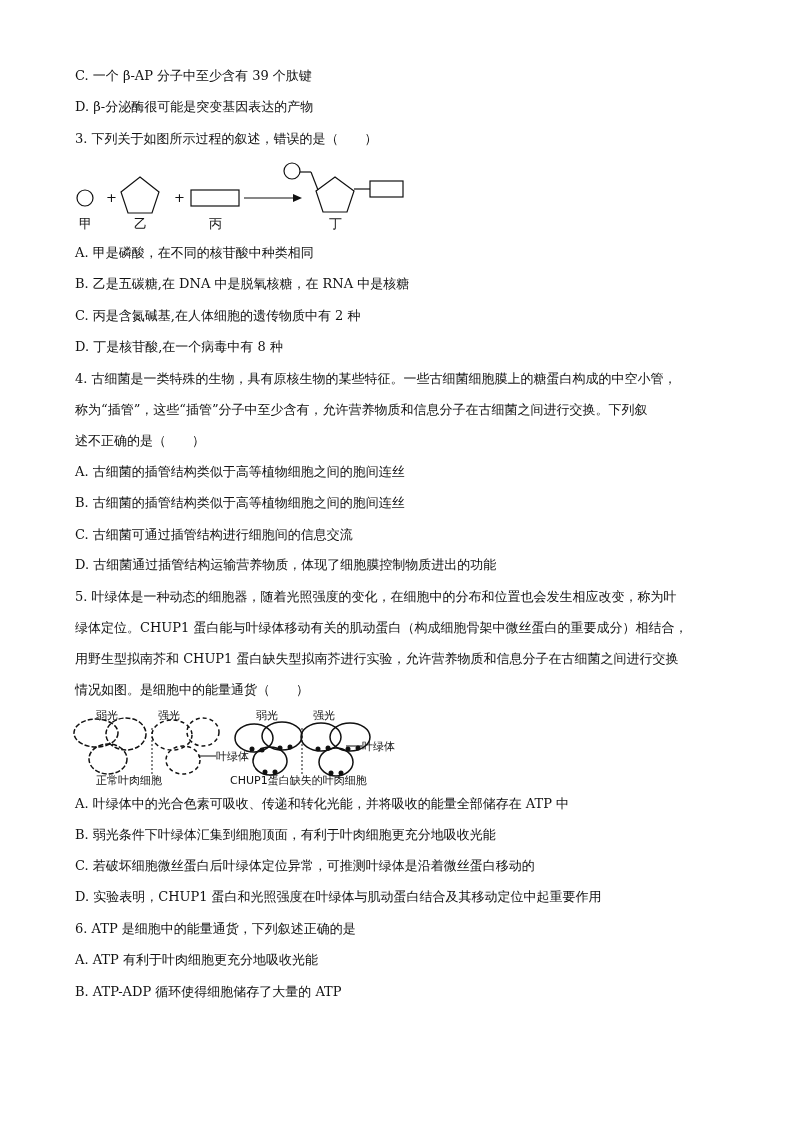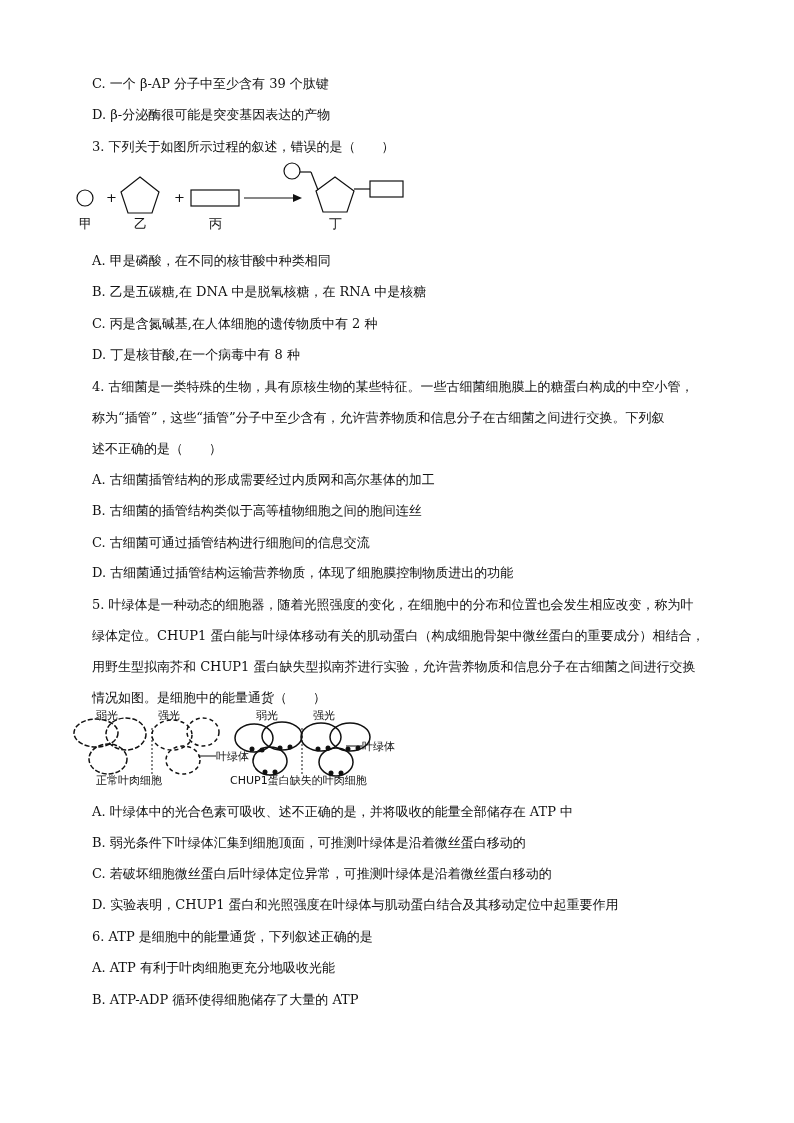--- a/index.html
+++ b/index.html
@@ -1,18 +1,18 @@
 <!DOCTYPE html>
 <html><head>
   <meta charset="utf-8">
   <style>
     html, body { margin: 0; padding: 0; background: #ffffff; }
     body { width: 794px; height: 1123px; position: relative; overflow: hidden;
       font-family: "DejaVu Serif", "Liberation Serif", serif; color: #111; }
-    .line { position: absolute; left: 92px; font-size: 13px; line-height: 16px; white-space: nowrap; margin-top: 8px; }
+    .line { position: absolute; left: 75px; font-size: 13px; line-height: 16px; white-space: nowrap; }
     .fig { position: absolute; }
     svg text { font-family: "DejaVu Sans", "Liberation Sans", sans-serif; fill: #111; }
   </style>
 </head>
 <body>
 
 <div class="line" style="top:68px">C. 一个 β-AP 分子中至少含有 39 个肽键</div>
 <div class="line" style="top:99px">D. β-分泌酶很可能是突变基因表达的产物</div>
 
 <div class="line" style="top:131px">3. 下列关于如图所示过程的叙述，错误的是（　　）</div>
@@ -48,21 +48,21 @@
 </svg>
 
 <div class="line" style="top:245px">A. 甲是磷酸，在不同的核苷酸中种类相同</div>
 <div class="line" style="top:276px">B. 乙是五碳糖,在 DNA 中是脱氧核糖，在 RNA 中是核糖</div>
 <div class="line" style="top:308px">C. 丙是含氮碱基,在人体细胞的遗传物质中有 2 种</div>
 <div class="line" style="top:339px">D. 丁是核苷酸,在一个病毒中有 8 种</div>
 
 <div class="line" style="top:371px">4. 古细菌是一类特殊的生物，具有原核生物的某些特征。一些古细菌细胞膜上的糖蛋白构成的中空小管，</div>
 <div class="line" style="top:402px">称为“插管”，这些“插管”分子中至少含有，允许营养物质和信息分子在古细菌之间进行交换。下列叙</div>
 <div class="line" style="top:433px">述不正确的是（　　）</div>
-<div class="line" style="top:464px">A. 古细菌插管结构的形成需要经过内质网和高尔基体的加工</div>
+<div class="line" style="top:464px">A. 古细菌的插管结构类似于高等植物细胞之间的胞间连丝</div>
 <div class="line" style="top:495px">B. 古细菌的插管结构类似于高等植物细胞之间的胞间连丝</div>
 <div class="line" style="top:527px">C. 古细菌可通过插管结构进行细胞间的信息交流</div>
 <div class="line" style="top:557px">D. 古细菌通过插管结构运输营养物质，体现了细胞膜控制物质进出的功能</div>
 
 <div class="line" style="top:589px">5. 叶绿体是一种动态的细胞器，随着光照强度的变化，在细胞中的分布和位置也会发生相应改变，称为叶</div>
 <div class="line" style="top:620px">绿体定位。CHUP1 蛋白能与叶绿体移动有关的肌动蛋白（构成细胞骨架中微丝蛋白的重要成分）相结合，</div>
 <div class="line" style="top:651px">用野生型拟南芥和 CHUP1 蛋白缺失型拟南芥进行实验，允许营养物质和信息分子在古细菌之间进行交换</div>
 <div class="line" style="top:682px">情况如图。是细胞中的能量通货（　　）</div>
 
 <svg class="fig" style="left:70px; top:704px;" width="330" height="84" viewBox="0 0 330 84">
@@ -114,20 +114,20 @@
   <text x="26" y="15" font-size="11">弱光</text>
   <text x="88" y="15" font-size="11">强光</text>
   <text x="186" y="15" font-size="11">弱光</text>
   <text x="243" y="15" font-size="11">强光</text>
   <text x="146" y="56" font-size="11">叶绿体</text>
   <text x="292" y="46" font-size="11">叶绿体</text>
   <text x="26" y="80" font-size="11">正常叶肉细胞</text>
   <text x="160" y="80" font-size="11">CHUP1蛋白缺失的叶肉细胞</text>
 </svg>
 
-<div class="line" style="top:796px">A. 叶绿体中的光合色素可吸收、述不正确的是，并将吸收的能量全部储存在 ATP 中</div>
-<div class="line" style="top:827px">B. 弱光条件下叶绿体汇集到细胞顶面，可推测叶绿体是沿着微丝蛋白移动的</div>
+<div class="line" style="top:796px">A. 叶绿体中的光合色素可吸收、传递和转化光能，并将吸收的能量全部储存在 ATP 中</div>
+<div class="line" style="top:827px">B. 弱光条件下叶绿体汇集到细胞顶面，有利于叶肉细胞更充分地吸收光能</div>
 <div class="line" style="top:858px">C. 若破坏细胞微丝蛋白后叶绿体定位异常，可推测叶绿体是沿着微丝蛋白移动的</div>
 <div class="line" style="top:889px">D. 实验表明，CHUP1 蛋白和光照强度在叶绿体与肌动蛋白结合及其移动定位中起重要作用</div>
 
 <div class="line" style="top:921px">6. ATP 是细胞中的能量通货，下列叙述正确的是</div>
 <div class="line" style="top:952px">A. ATP 有利于叶肉细胞更充分地吸收光能</div>
 <div class="line" style="top:984px">B. ATP-ADP 循环使得细胞储存了大量的 ATP</div>
 
 </body></html>

